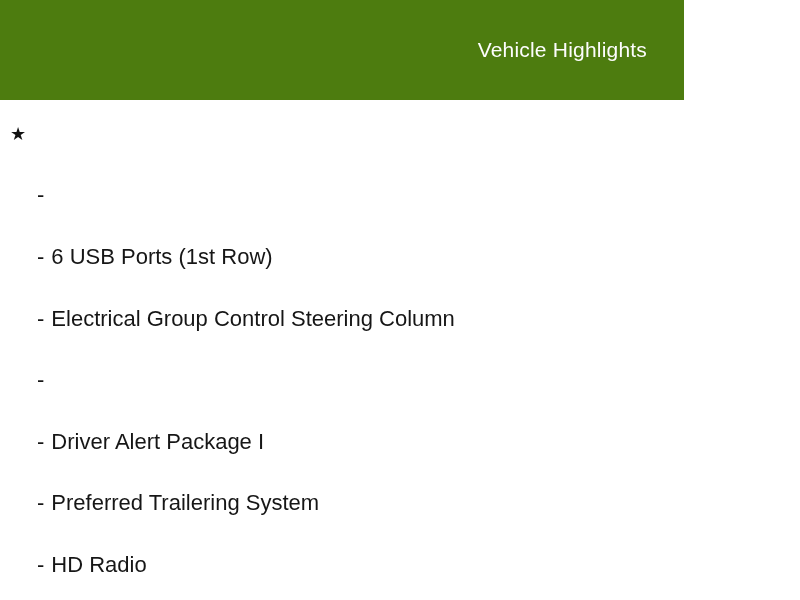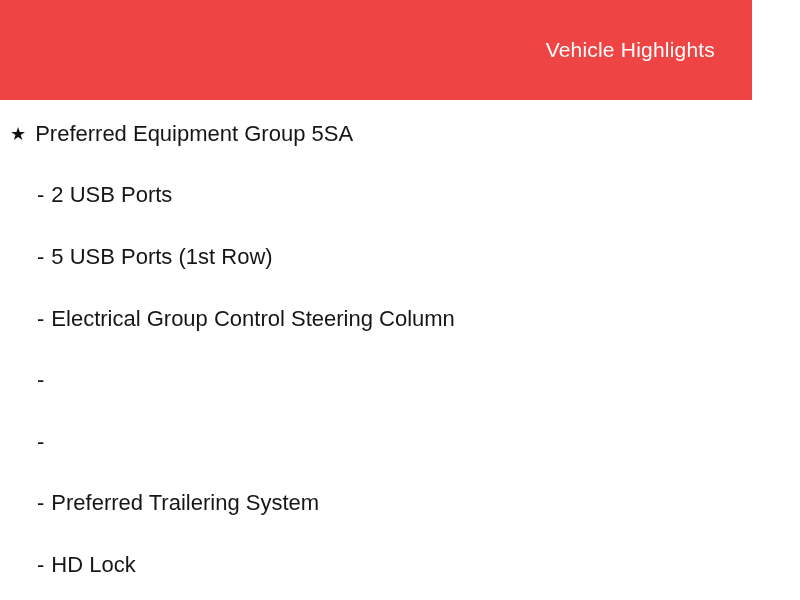--- a/index.html
+++ b/index.html
@@ -8,23 +8,23 @@
   }
   body {
     width: 800px;
     height: 600px;
     background: #ffffff;
     font-family: "Liberation Sans", sans-serif;
     overflow: hidden;
   }
   .header-bar {
     box-sizing: border-box;
-    width: 752px;
+    width: 684px;
     height: 100px;
-    background: #ef4444;
+    background: #4d7c0f;
     display: flex;
     align-items: center;
     justify-content: flex-end;
     padding-right: 37px;
   }
   .header-title {
     color: #fdfdfd;
     font-size: 21px;
     letter-spacing: 0.2px;
     white-space: nowrap;
@@ -60,49 +60,48 @@
 <body>
 
 <div class="header-bar">
   <span class="header-title">Vehicle Highlights</span>
 </div>
 
 <div class="highlights-list">
 
   <div class="row group-row">
     <span class="star">★</span>
-    <span>Preferred Equipment Group 5SA</span>
   </div>
 
   <div class="row sub-row">
     <span class="dash">-</span>
-    <span>2 USB Ports</span>
   </div>
 
   <div class="row sub-row">
     <span class="dash">-</span>
-    <span>5 USB Ports (1st Row)</span>
+    <span>6 USB Ports (1st Row)</span>
   </div>
 
   <div class="row sub-row">
     <span class="dash">-</span>
     <span>Electrical Group Control Steering Column</span>
   </div>
 
   <div class="row sub-row">
     <span class="dash">-</span>
   </div>
 
   <div class="row sub-row">
     <span class="dash">-</span>
+    <span>Driver Alert Package I</span>
   </div>
 
   <div class="row sub-row">
     <span class="dash">-</span>
     <span>Preferred Trailering System</span>
   </div>
 
   <div class="row sub-row">
     <span class="dash">-</span>
-    <span>HD Lock</span>
+    <span>HD Radio</span>
   </div>
 
 </div>
 
 </body></html>

